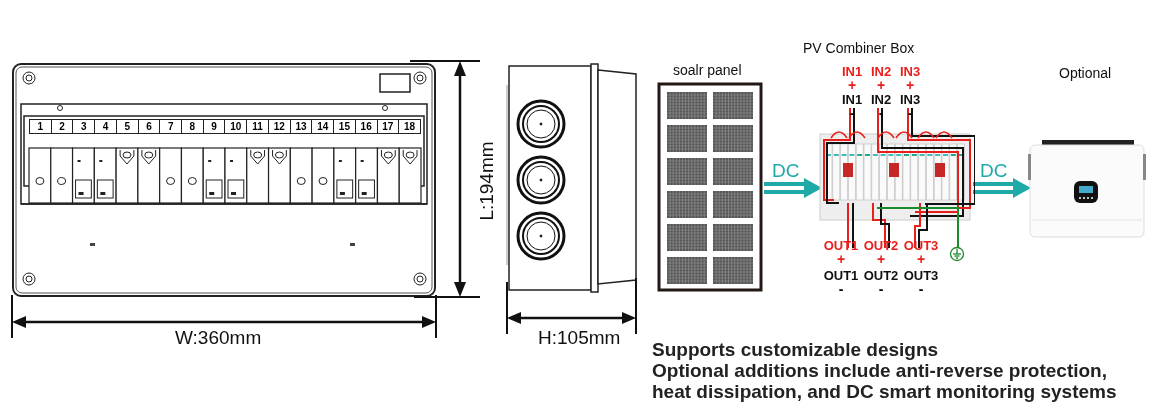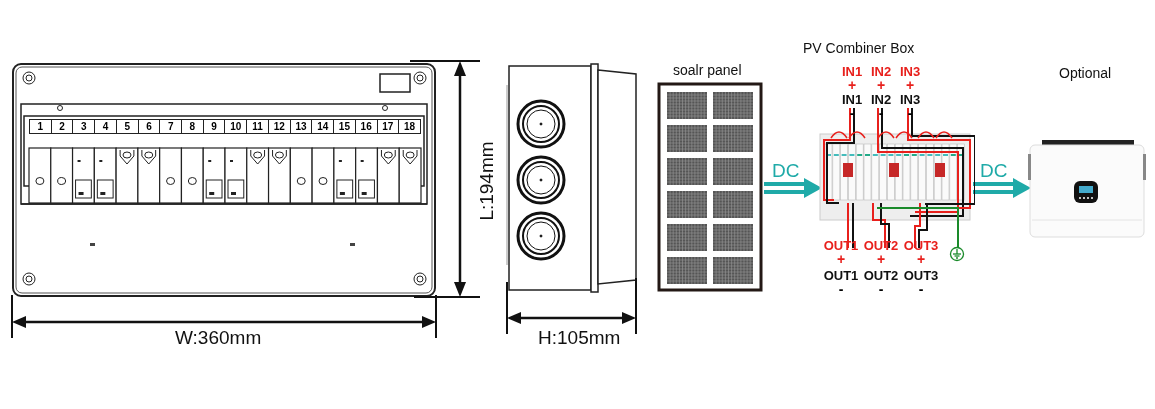--- a/index.html
+++ b/index.html
@@ -613,13 +613,16 @@
     <g fill="#fff">
         <circle cx="52" cy="60" r="1"></circle>
         <circle cx="56" cy="60" r="1"></circle>
         <circle cx="60" cy="60" r="1"></circle>
         <circle cx="64" cy="60" r="1"></circle>
       </g>
   </svg>
 </div>
 
 <div class="abs" style="left:652px;top:339px;">
+  <div class="desc">Supports customizable designs</div>
+  <div class="desc">Optional additions include anti-reverse protection,</div>
+  <div class="desc">heat dissipation, and DC smart monitoring systems</div>
 </div>
 
 </body></html>

